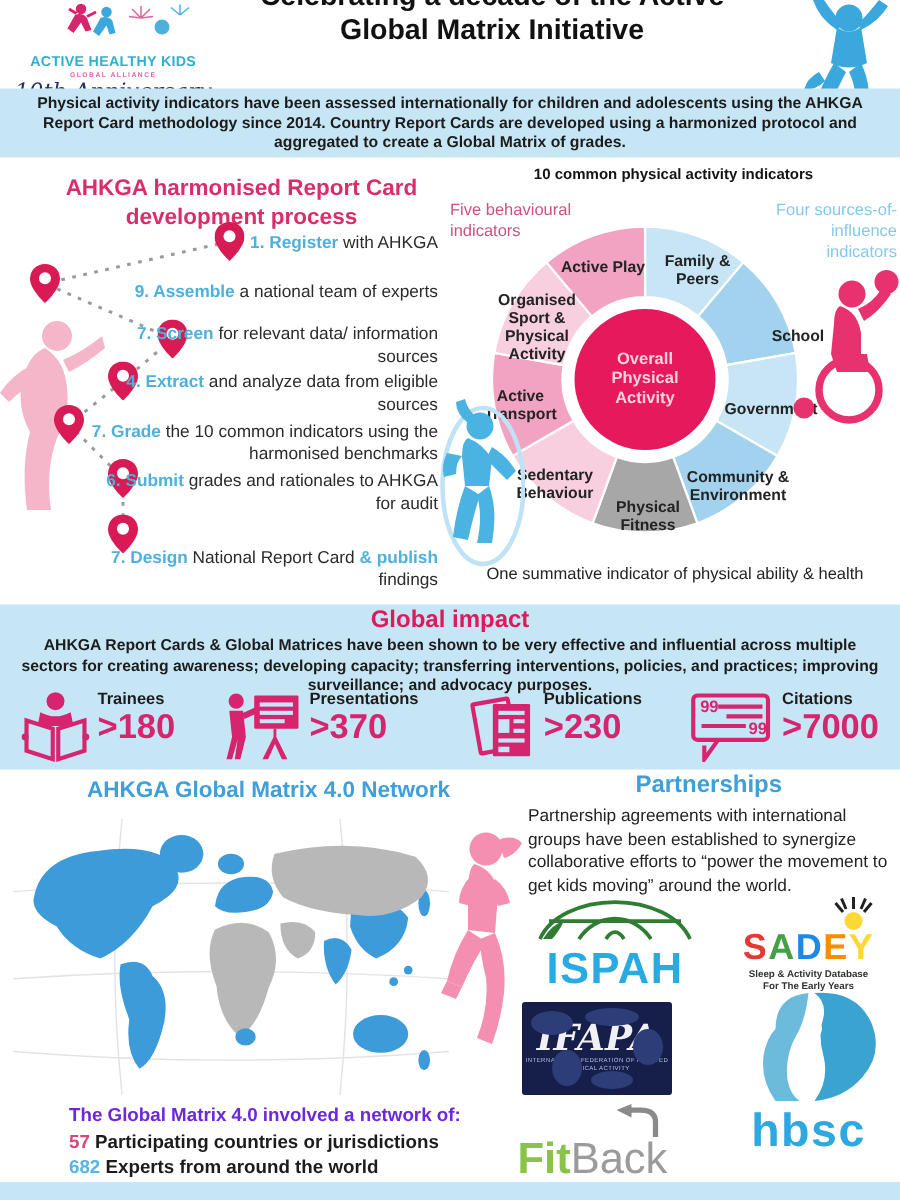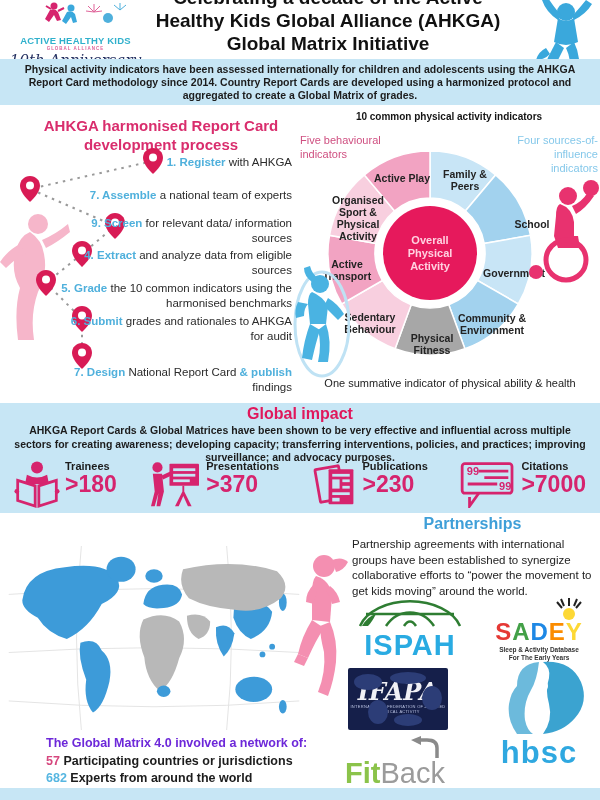--- a/index.html
+++ b/index.html
@@ -97,21 +97,20 @@
           <path d="M104 8 L104 1 M104 8 L98 3 M104 8 L110 3"></path>
         </g>
     </svg>
     <div id="logo-name">ACTIVE HEALTHY KIDS</div>
     <div id="logo-sub">GLOBAL ALLIANCE</div>
     <div id="logo-anniv">10th Anniversary</div>
   </div>
 
   <div class="abs" id="main-title">
     <div>Celebrating a decade of the Active</div>
-    <div>Healthy Kids Global Alliance (AHKGA)</div>
     <div>Global Matrix Initiative</div>
   </div>
 
   <svg class="abs" style="left:528px;top:-2px;" width="72" height="92" viewBox="0 0 72 92">
     <g fill="#3aa8dc">
       <circle cx="38" cy="14" r="9"></circle>
       <path d="M30 20 Q38 26 46 20 L50 44 Q38 50 26 44 Z"></path>
       <path d="M30 22 Q18 14 14 2 L20 0 Q28 12 34 18 Z"></path>
       <path d="M46 22 Q58 16 64 6 L58 2 Q50 12 44 18 Z"></path>
       <path d="M28 44 Q20 58 14 74 L22 78 Q30 62 36 50 Z"></path>
@@ -161,24 +160,24 @@
   <svg class="pin" style="left:72px;top:306px;" viewBox="0 0 20 26">
       <path d="M10 0 C4.2 0 0 4.4 0 10 C0 17 10 26 10 26 C10 26 20 17 20 10 C20 4.4 15.8 0 10 0 Z" fill="#d81b55"></path>
       <circle cx="10" cy="9.5" r="4" fill="#fff"></circle>
     </svg>
   <svg class="pin" style="left:72px;top:343px;" viewBox="0 0 20 26">
       <path d="M10 0 C4.2 0 0 4.4 0 10 C0 17 10 26 10 26 C10 26 20 17 20 10 C20 4.4 15.8 0 10 0 Z" fill="#d81b55"></path>
       <circle cx="10" cy="9.5" r="4" fill="#fff"></circle>
     </svg>
 
   <div class="step-text" style="top:155px;"><span class="kw">1. Register</span><span class="rest"> with AHKGA</span></div>
-  <div class="step-text" style="top:188px;"><span class="kw">7. Assemble</span><span class="rest"> a national team of experts</span></div>
-  <div class="step-text" style="top:216px;"><span class="kw">9. Screen</span><span class="rest"> for relevant data/ information sources</span></div>
+  <div class="step-text" style="top:188px;"><span class="kw">9. Assemble</span><span class="rest"> a national team of experts</span></div>
+  <div class="step-text" style="top:216px;"><span class="kw">7. Screen</span><span class="rest"> for relevant data/ information sources</span></div>
   <div class="step-text" style="top:248px;"><span class="kw">4. Extract</span><span class="rest"> and analyze data from eligible sources</span></div>
-  <div class="step-text" style="top:281px;"><span class="kw">5. Grade</span><span class="rest"> the 10 common indicators using the harmonised benchmarks</span></div>
+  <div class="step-text" style="top:281px;"><span class="kw">7. Grade</span><span class="rest"> the 10 common indicators using the harmonised benchmarks</span></div>
   <div class="step-text" style="top:314px;"><span class="kw">6. Submit</span><span class="rest"> grades and rationales to AHKGA for audit</span></div>
   <div class="step-text" style="top:365px;"><span class="kw">7. Design</span><span class="rest"> National Report Card </span><span class="kw">&amp; publish</span><span class="rest"> findings</span></div>
 
   <div class="abs" id="indicators-title">10 common physical activity indicators</div>
   <div class="abs" id="note-left">Five behavioural indicators</div>
   <div class="abs" id="note-right">Four sources-of-influence indicators</div>
 
   <svg class="abs" style="left:324px;top:147px;" width="212" height="212" viewBox="-106 -106 212 212" id="donut-svg">
     <g id="donut-wedges">
         <path d="M0.0,-102.0 A102,102 0 0 1 65.6,-78.1 L35.4,-42.1 A55,55 0 0 0 0.0,-55.0 Z" fill="#c8e5f6" stroke="#ffffff" stroke-width="1.5"></path>
@@ -298,20 +297,21 @@
         <text x="7" y="16" font-size="12" font-weight="bold" fill="#d6246e" font-family="Liberation Sans,sans-serif">99</text>
         <text x="42" y="32" font-size="12" font-weight="bold" fill="#d6246e" font-family="Liberation Sans,sans-serif">99</text>
       </svg>
       <div>
         <div class="stat-label">Citations</div>
         <div class="stat-value">&gt;7000</div>
       </div>
     </div>
   </div>
 
+  <div class="abs" id="network-title">AHKGA Global Matrix 4.0 Network</div>
 
   <svg class="abs" style="left:8px;top:546px;" width="292" height="184" viewBox="0 0 300 190">
     <g stroke="#e3e3e3" stroke-width="1" fill="none">
       <path d="M0 50 Q150 38 300 50 M0 110 Q150 100 300 110 M0 160 Q150 172 300 160"></path>
       <path d="M75 0 Q65 95 75 190 M225 0 Q235 95 225 190"></path>
     </g>
     <g fill="#3d9bd9">
       <path d="M14 56 Q18 26 58 22 Q100 16 112 34 Q120 48 96 60 Q82 86 60 96 Q40 90 30 74 Q14 66 14 56 Z"></path>
       <ellipse cx="116" cy="24" rx="15" ry="13"></ellipse>
       <path d="M74 100 Q90 94 96 108 Q108 118 104 140 Q98 166 87 172 Q77 160 80 138 Q71 115 74 100 Z"></path>

